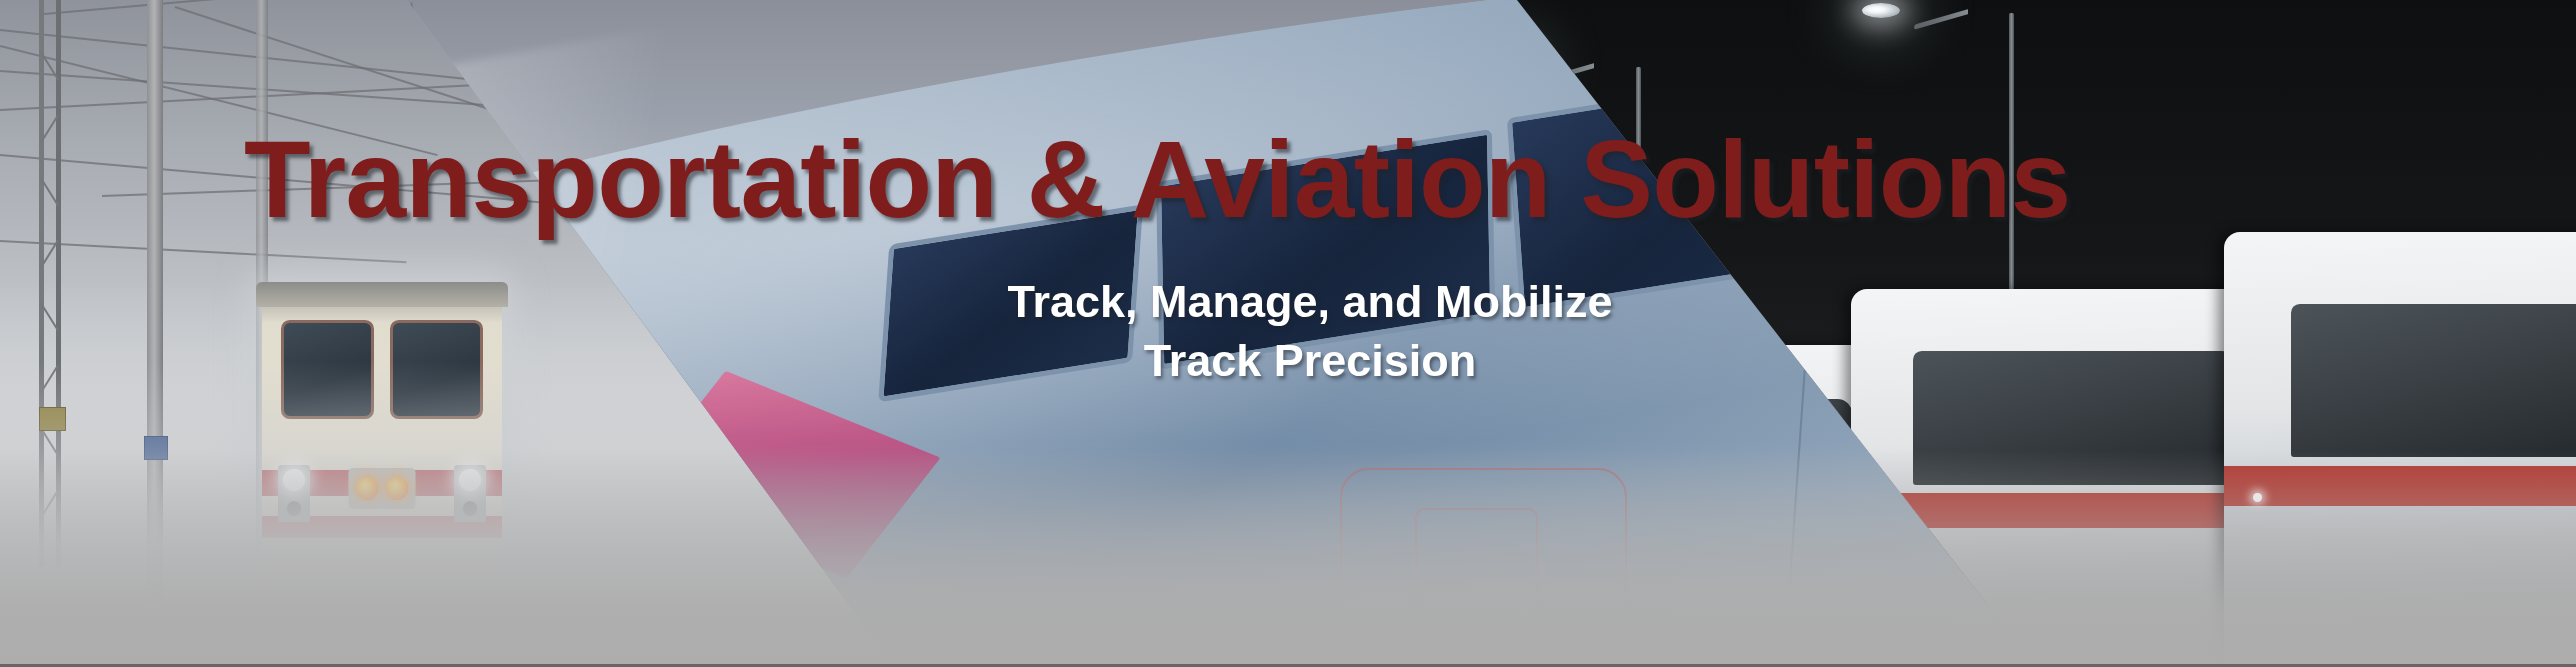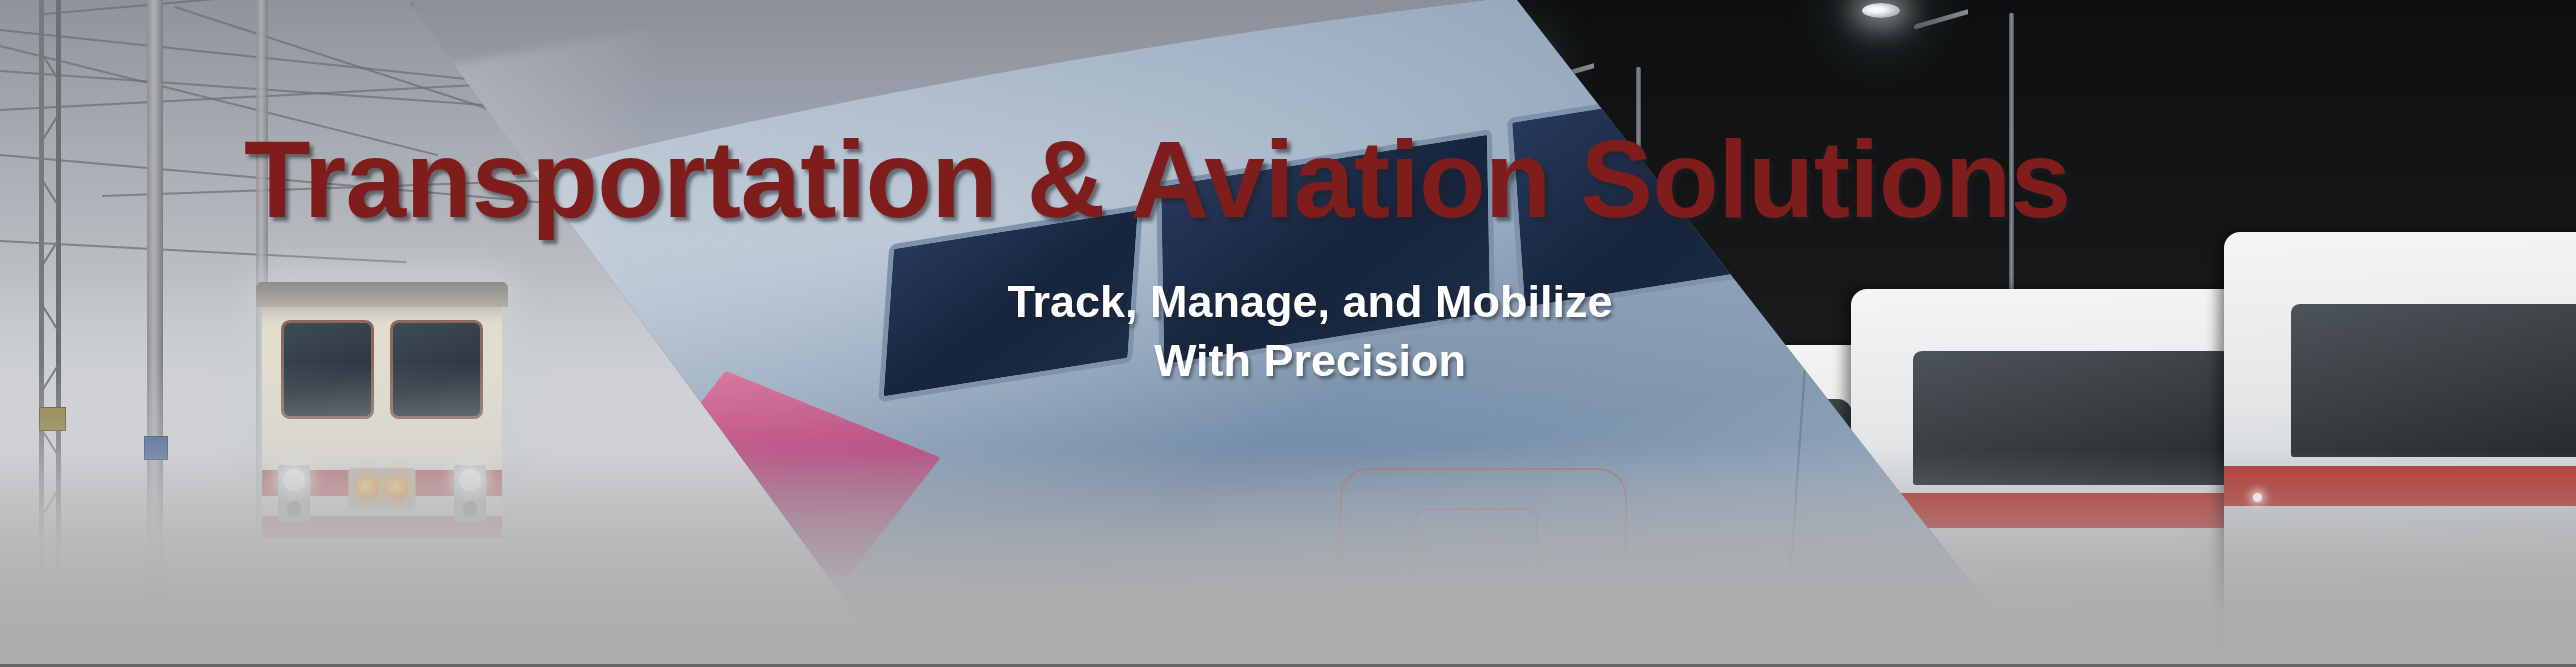--- a/index.html
+++ b/index.html
@@ -294,18 +294,18 @@
     </div>
   </div>
 
   <div id="bottom-fade"></div>
   <div id="bottom-rule"></div>
 
   <div id="copy">
     <div id="headline">Transportation &amp; Aviation Solutions</div>
     <div id="sub">
       <div class="line">Track, Manage, and Mobilize</div>
-      <div class="line">With Precision</div>
+      <div class="line">Track Precision</div>
     </div>
   </div>
 
 </div>
 
 
 </body></html>

